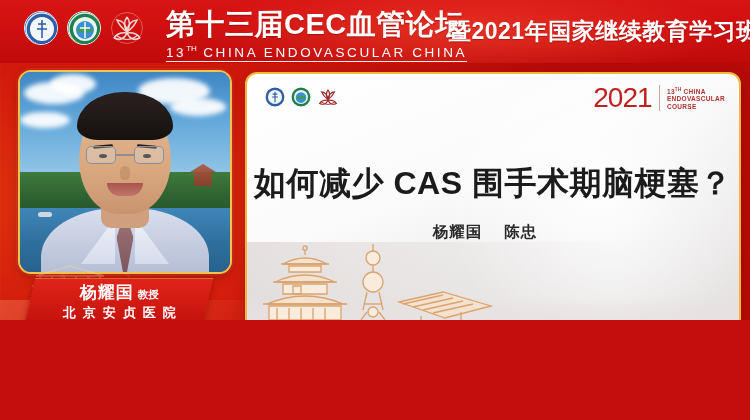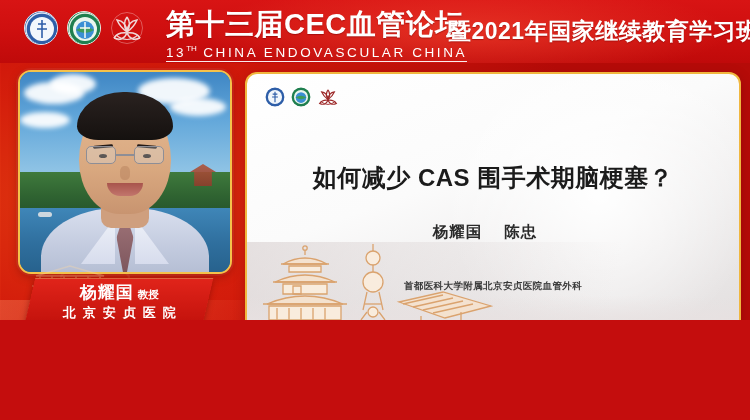--- a/index.html
+++ b/index.html
@@ -220,21 +220,21 @@
   }
   .year-div { width:1.4px; height:26px; background:#c9a5a5; }
   .year-txt {
     font-size:6.5px; font-weight:700; color:#b03030; line-height:7.6px; letter-spacing:.3px;
     text-transform:uppercase; white-space:nowrap;
   }
   .year-txt sup { font-size:4.5px; }
 
   .slide-title {
     position:absolute; left:0; right:0; top:88px; text-align:center; z-index:5;
-    font-size:24px; font-weight:700; color:#1b1b1b; letter-spacing:.5px;
+    font-size:32px; font-weight:700; color:#1b1b1b; letter-spacing:.5px;
     white-space:nowrap;
   }
   .slide-authors {
     position:absolute; left:0; right:16px; top:148px; text-align:center; z-index:5;
     font-size:15.5px; font-weight:700; color:#2a2a2a; letter-spacing:1px;
   }
   .slide-authors .gap { display:inline-block; width:22px; }
   .slide-affil-cn {
     position:absolute; left:0; right:0; top:206px; text-align:center; z-index:5;
     font-size:9.5px; font-weight:700; color:#3a3a3a; letter-spacing:.4px;
@@ -406,28 +406,36 @@
           <path d="M17 6 q5 7 0 15 q-5 -8 0 -15"></path>
           <path d="M17 21 q-7 -5 -10 -12 q9 1 10 12"></path>
           <path d="M17 21 q7 -5 10 -12 q-9 1 -10 12"></path>
           <path d="M17 22 q-9 -1 -13 5 q9 4 13 -5"></path>
           <path d="M17 22 q9 -1 13 5 q-9 4 -13 -5"></path>
           <path d="M6 24 q11 9 22 0" stroke-width="1.4"></path>
         </g>
       </svg>
     </div>
 
+    <div class="slide-year">
+      <div class="year-num">2021</div>
+      <div class="year-div"></div>
+      <div class="year-txt">
+        <div><span>13</span><sup>TH</sup><span> CHINA</span></div>
+        <div>ENDOVASCULAR</div>
+        <div>COURSE</div>
+      </div>
+    </div>
 
     <div class="slide-title">如何减少 CAS 围手术期脑梗塞？</div>
 
     <div class="slide-authors">
       <span>杨耀国</span><span class="gap"></span><span>陈忠</span>
     </div>
 
-    <div class="slide-affil-cn">首都医科大学附属北京安贞医院血管外科</div>
 
     <svg class="slide-landmarks" viewBox="0 0 240 92">
       <g fill="none" stroke="#d99a5e" stroke-width="1.3" opacity=".95">
 
         <path d="M52 8 v5"></path>
         <circle cx="52" cy="6" r="2.2"></circle>
         <path d="M30 22 q22 -12 44 0 z" fill="#f6e2cd"></path>
         <path d="M28 22 h48"></path>
         <path d="M36 24 h32 v6 h-32 z" fill="#fbeedd"></path>
         <path d="M22 40 q30 -14 60 0 z" fill="#f6e2cd"></path>

